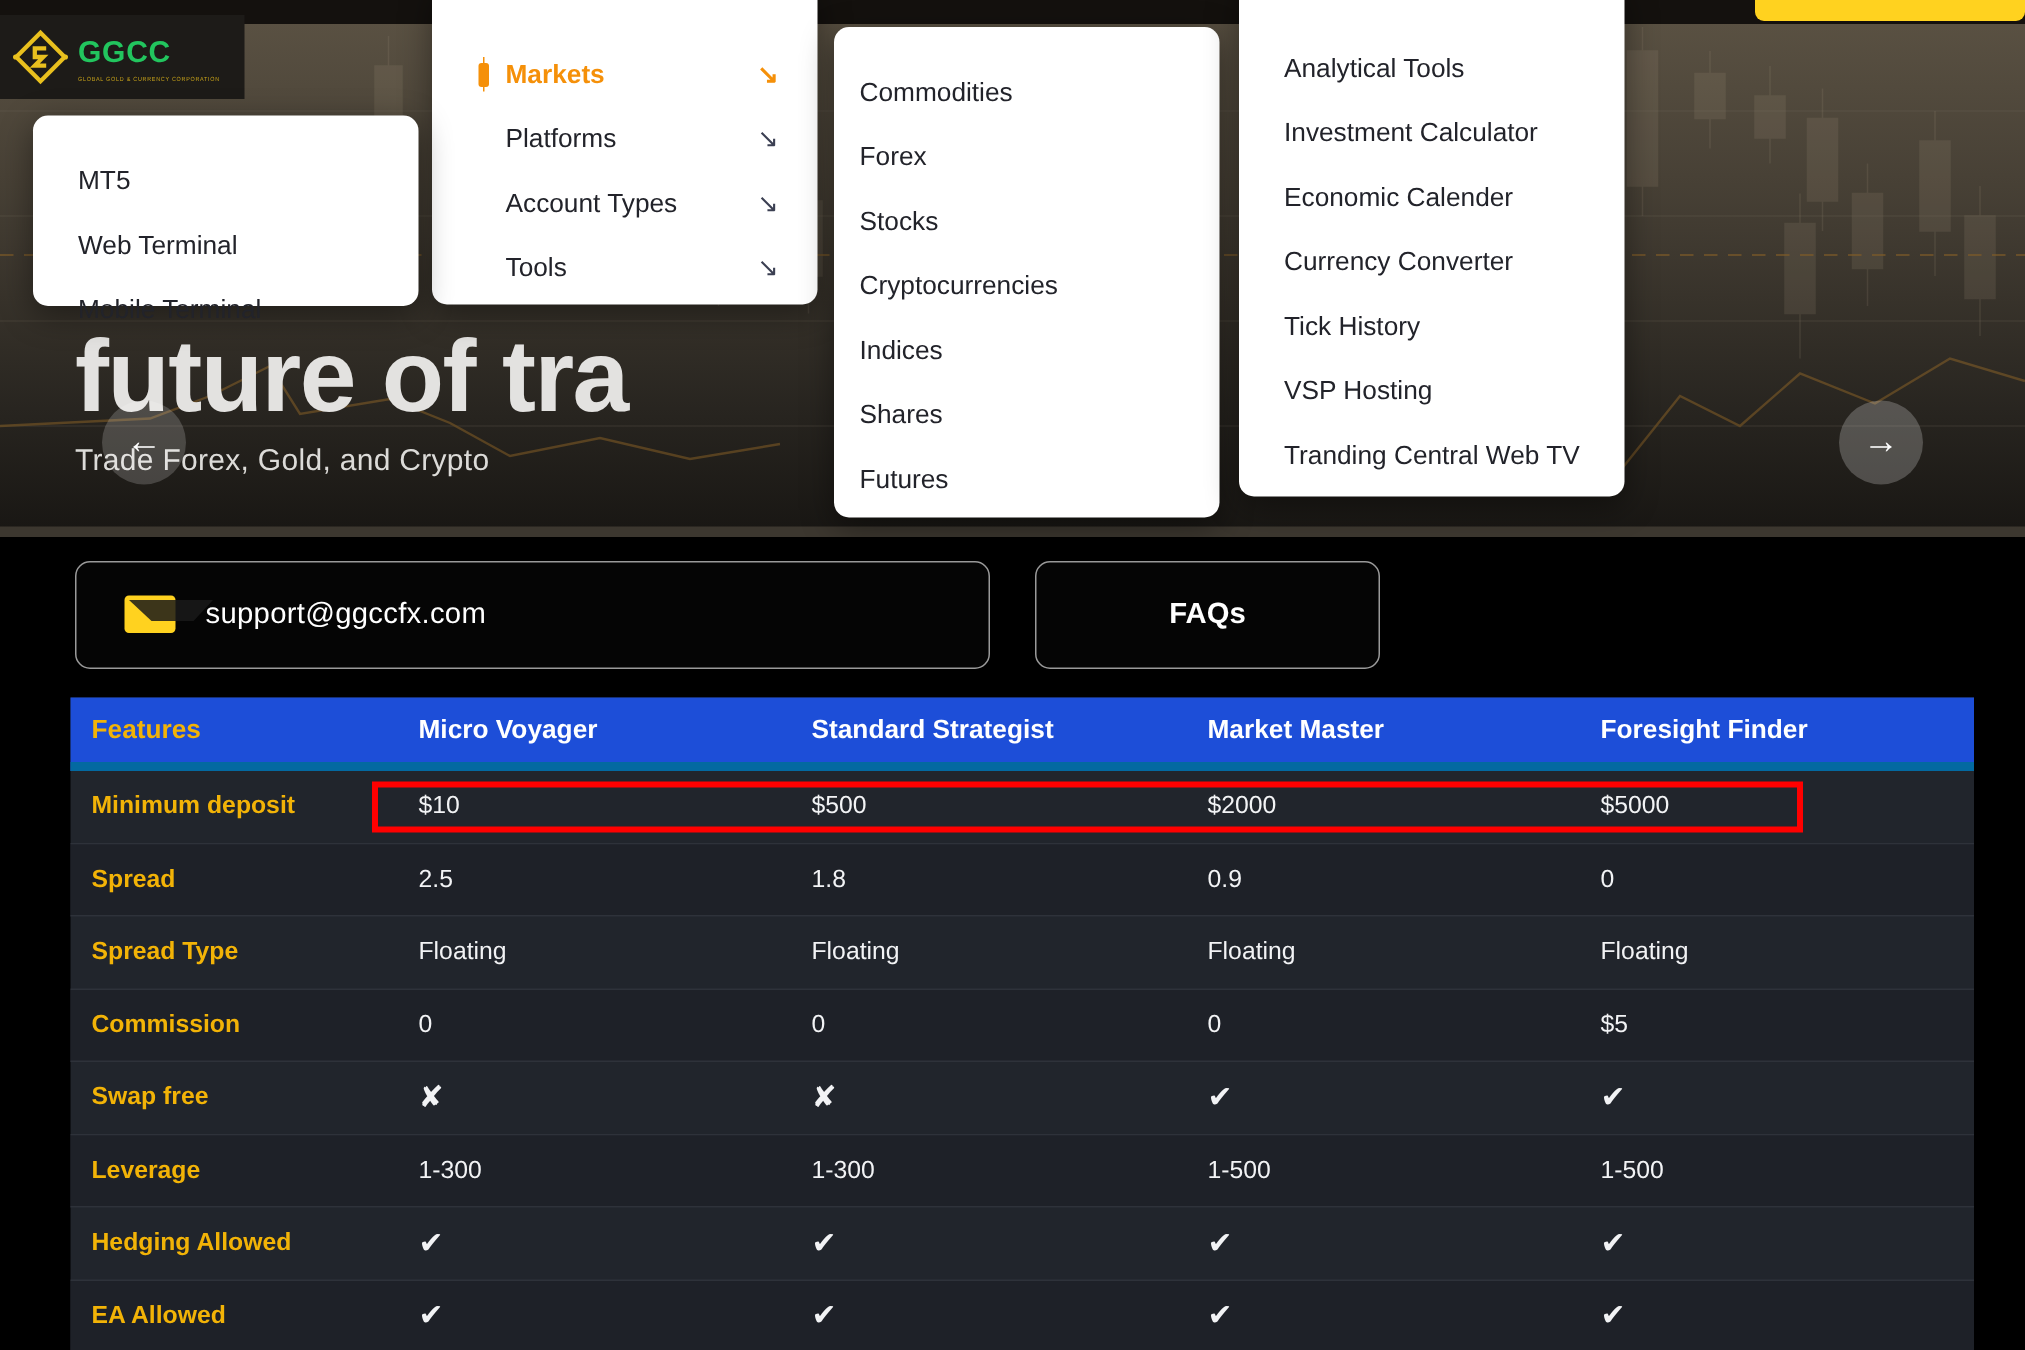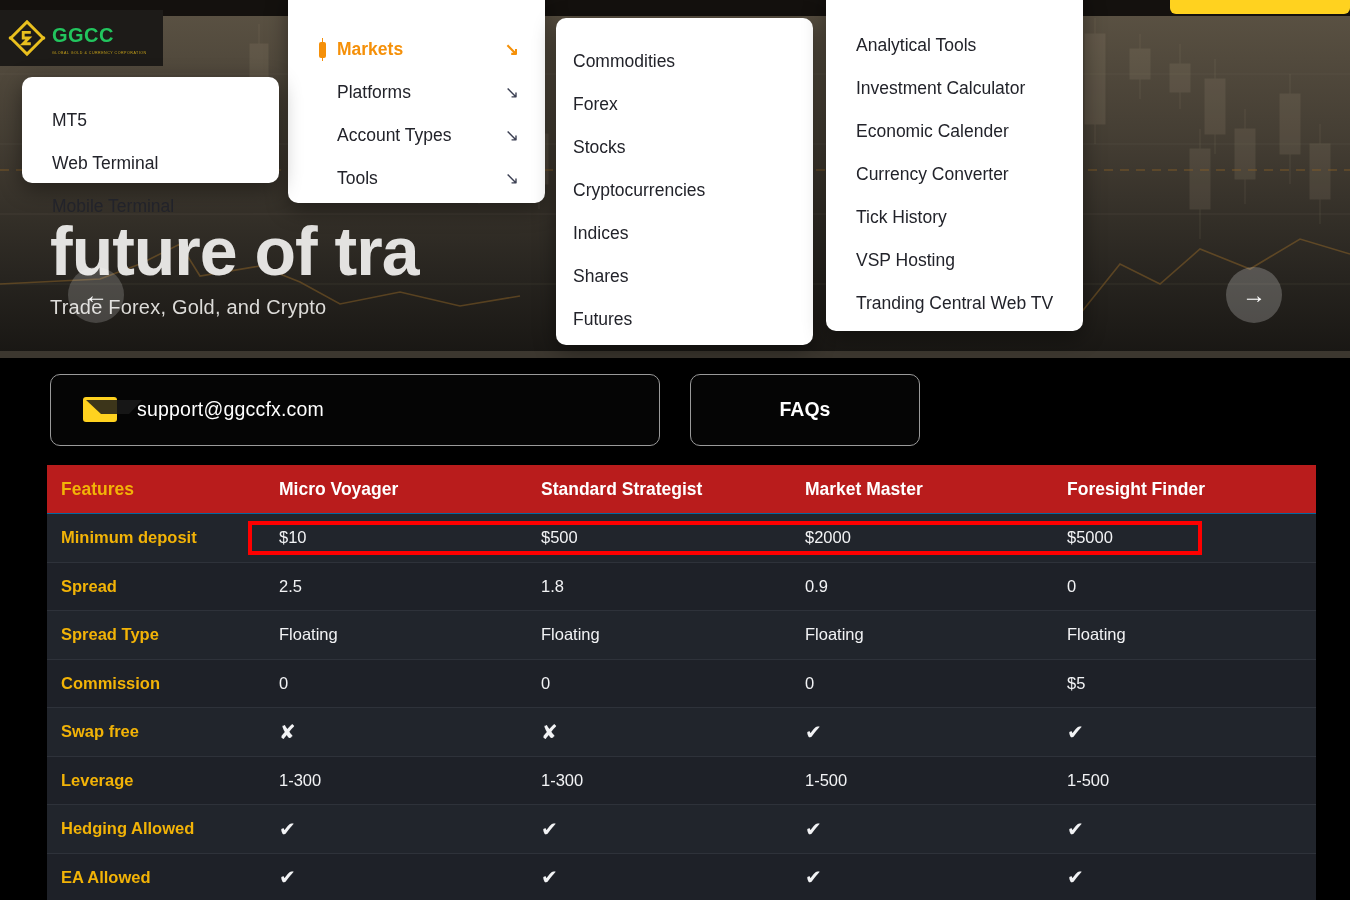--- a/index.html
+++ b/index.html
@@ -61,21 +61,21 @@
     position: absolute; right: 0; top: -24px; width: 180px; height: 38px;
     background: #FFD21F; border-radius: 6px; z-index: 40;
   }
 
   
   .panel {
     position: absolute; background: #fff; border-radius: 10px;
     box-shadow: 0 6px 22px rgba(0,0,0,.42);
     z-index: 50;
   }
-  .panel-platforms { left: 22px; top: 77px; width: 257px; height: 106px; padding: 22px 0 16px 30px; }
+  .panel-platforms { left: 22px; top: 77px; width: 257px; height: 127px; padding: 22px 0 16px 30px; }
   .panel-nav      { left: 288px; top: -10px; width: 257px; height: 213px; padding: 38px 0 18px 31px; }
   .panel-markets  { left: 556px; top: 18px; width: 257px; height: 327px; padding: 22px 0 18px 17px; }
   .panel-tools    { left: 826px; top: -12px; width: 257px; height: 343px; padding: 36px 0 18px 30px; }
 
   .panel-item {
     display: flex; align-items: center; font-size: 17.5px; color: #22232a;
     height: 43px; cursor: pointer; position: relative; padding-right: 26px;
   }
   .panel-nav .panel-item { height: 43px; }
   .panel-item.active { color: #F59009; font-weight: 600; }
@@ -115,21 +115,21 @@
     border-left: 15px solid transparent; border-right: 13px solid transparent;
     border-top: 14px solid #1a1a1a; opacity: .85;
   }
 
   
   .cmp-wrap {
     position: absolute; left: 47px; top: 465px; width: 1269px; bottom: 0;
     background: #21252c;
   }
   .cmp-row { display: flex; align-items: center; height: 48.5px; border-bottom: 1px solid #2e323a; }
-  .cmp-row.head { height: 49px; background: #b91c1c; border-bottom: 1px solid #0369a1; }
+  .cmp-row.head { height: 49px; background: #1d4ed8; border-bottom: 6px solid #0369a1; }
   .cmp-row.alt { background: #1e2128; }
   .cmp-cell { font-size: 16.5px; color: #f2f3f5; padding-left: 0; }
   .c0 { width: 232px; padding-left: 14px; color: #F2B307; font-weight: 600; }
   .c1 { width: 262px; }
   .c2 { width: 264px; }
   .c3 { width: 262px; }
   .c4 { width: 249px; }
   .cmp-row.head .cmp-cell { font-weight: 700; font-size: 17.5px; color: #ffffff; }
   .cmp-row.head .c0 { color: #F2B307; }
   .mark { font-size: 20px; line-height: 1; }

